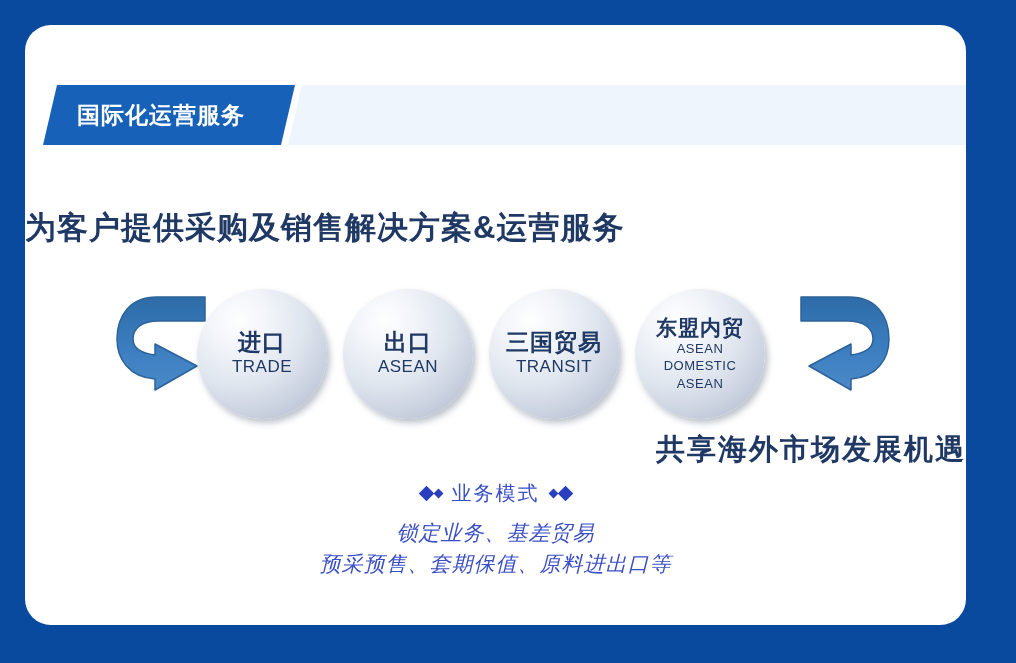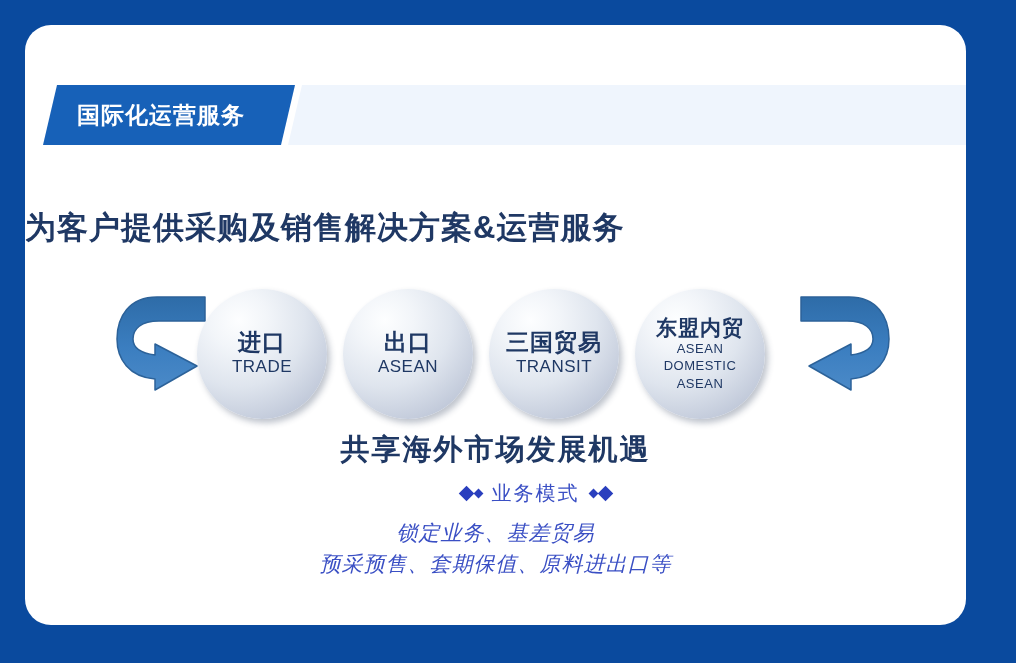--- a/index.html
+++ b/index.html
@@ -136,42 +136,41 @@
   }
   .circle-4 .cn { font-size: 21px; }
   .circle-4 .en { font-size: 13px; }
 
   
   .sub-heading {
     position: absolute;
     left: 0;
     top: 405px;
     width: 941px;
-    text-align: center;
+    text-align: right;
     color: #1f3864;
     font-size: 29px;
     font-weight: bold;
     letter-spacing: 2px;
     white-space: nowrap;
   }
 
   
   .bm-label {
     position: absolute;
     left: 0;
     top: 455px;
     width: 941px;
     display: flex;
     align-items: center;
     justify-content: center;
     gap: 10px;
     color: #3a4fc4;
     font-size: 20px;
     white-space: nowrap;
-    margin-left: 40px;
   }
   .bm-label .text { letter-spacing: 2px; }
   .diamonds { display: flex; align-items: center; gap: 3px; }
   .dia {
     width: 11px;
     height: 11px;
     background: #2a3fbe;
     transform: rotate(45deg);
   }
   .dia.sm { width: 7px; height: 7px; }

